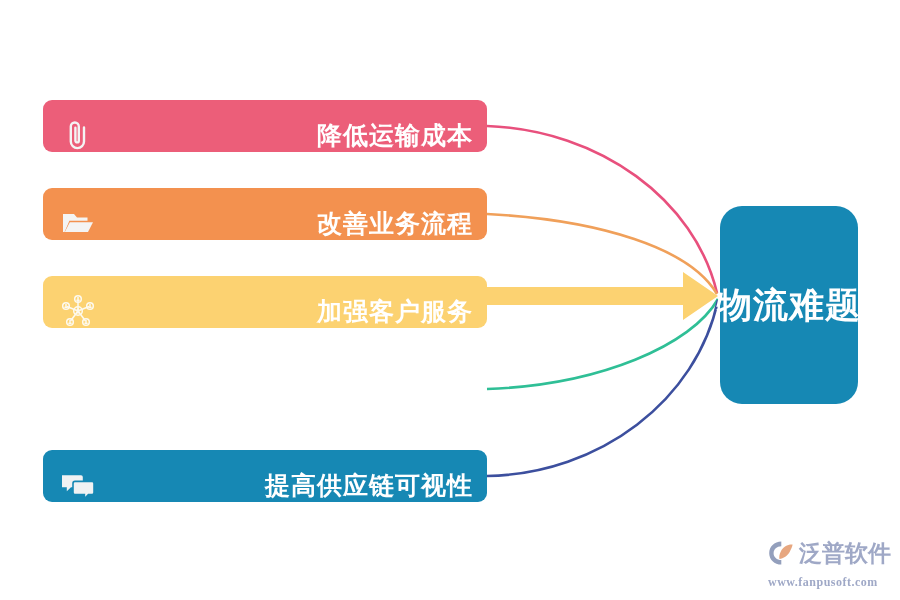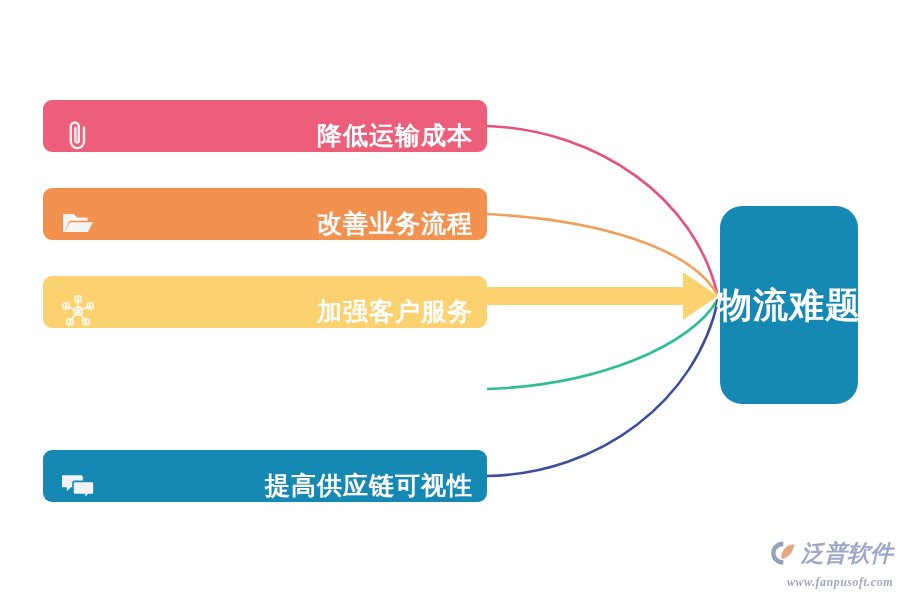--- a/index.html
+++ b/index.html
@@ -87,24 +87,23 @@
   }
 
   #watermark {
     position: absolute;
     left: 768px;
     top: 536px;
     width: 125px;
     height: 58px;
     display: flex;
     flex-direction: column;
-    align-items: flex-end;
+    align-items: flex-start;
     justify-content: center;
     opacity: 0.95;
-    font-style: italic;
   }
   #watermark .wm-top {
     display: flex;
     align-items: center;
     gap: 4px;
   }
   #watermark .wm-name {
     color: #9aa4c4;
     font-size: 23px;
     font-weight: bold;

